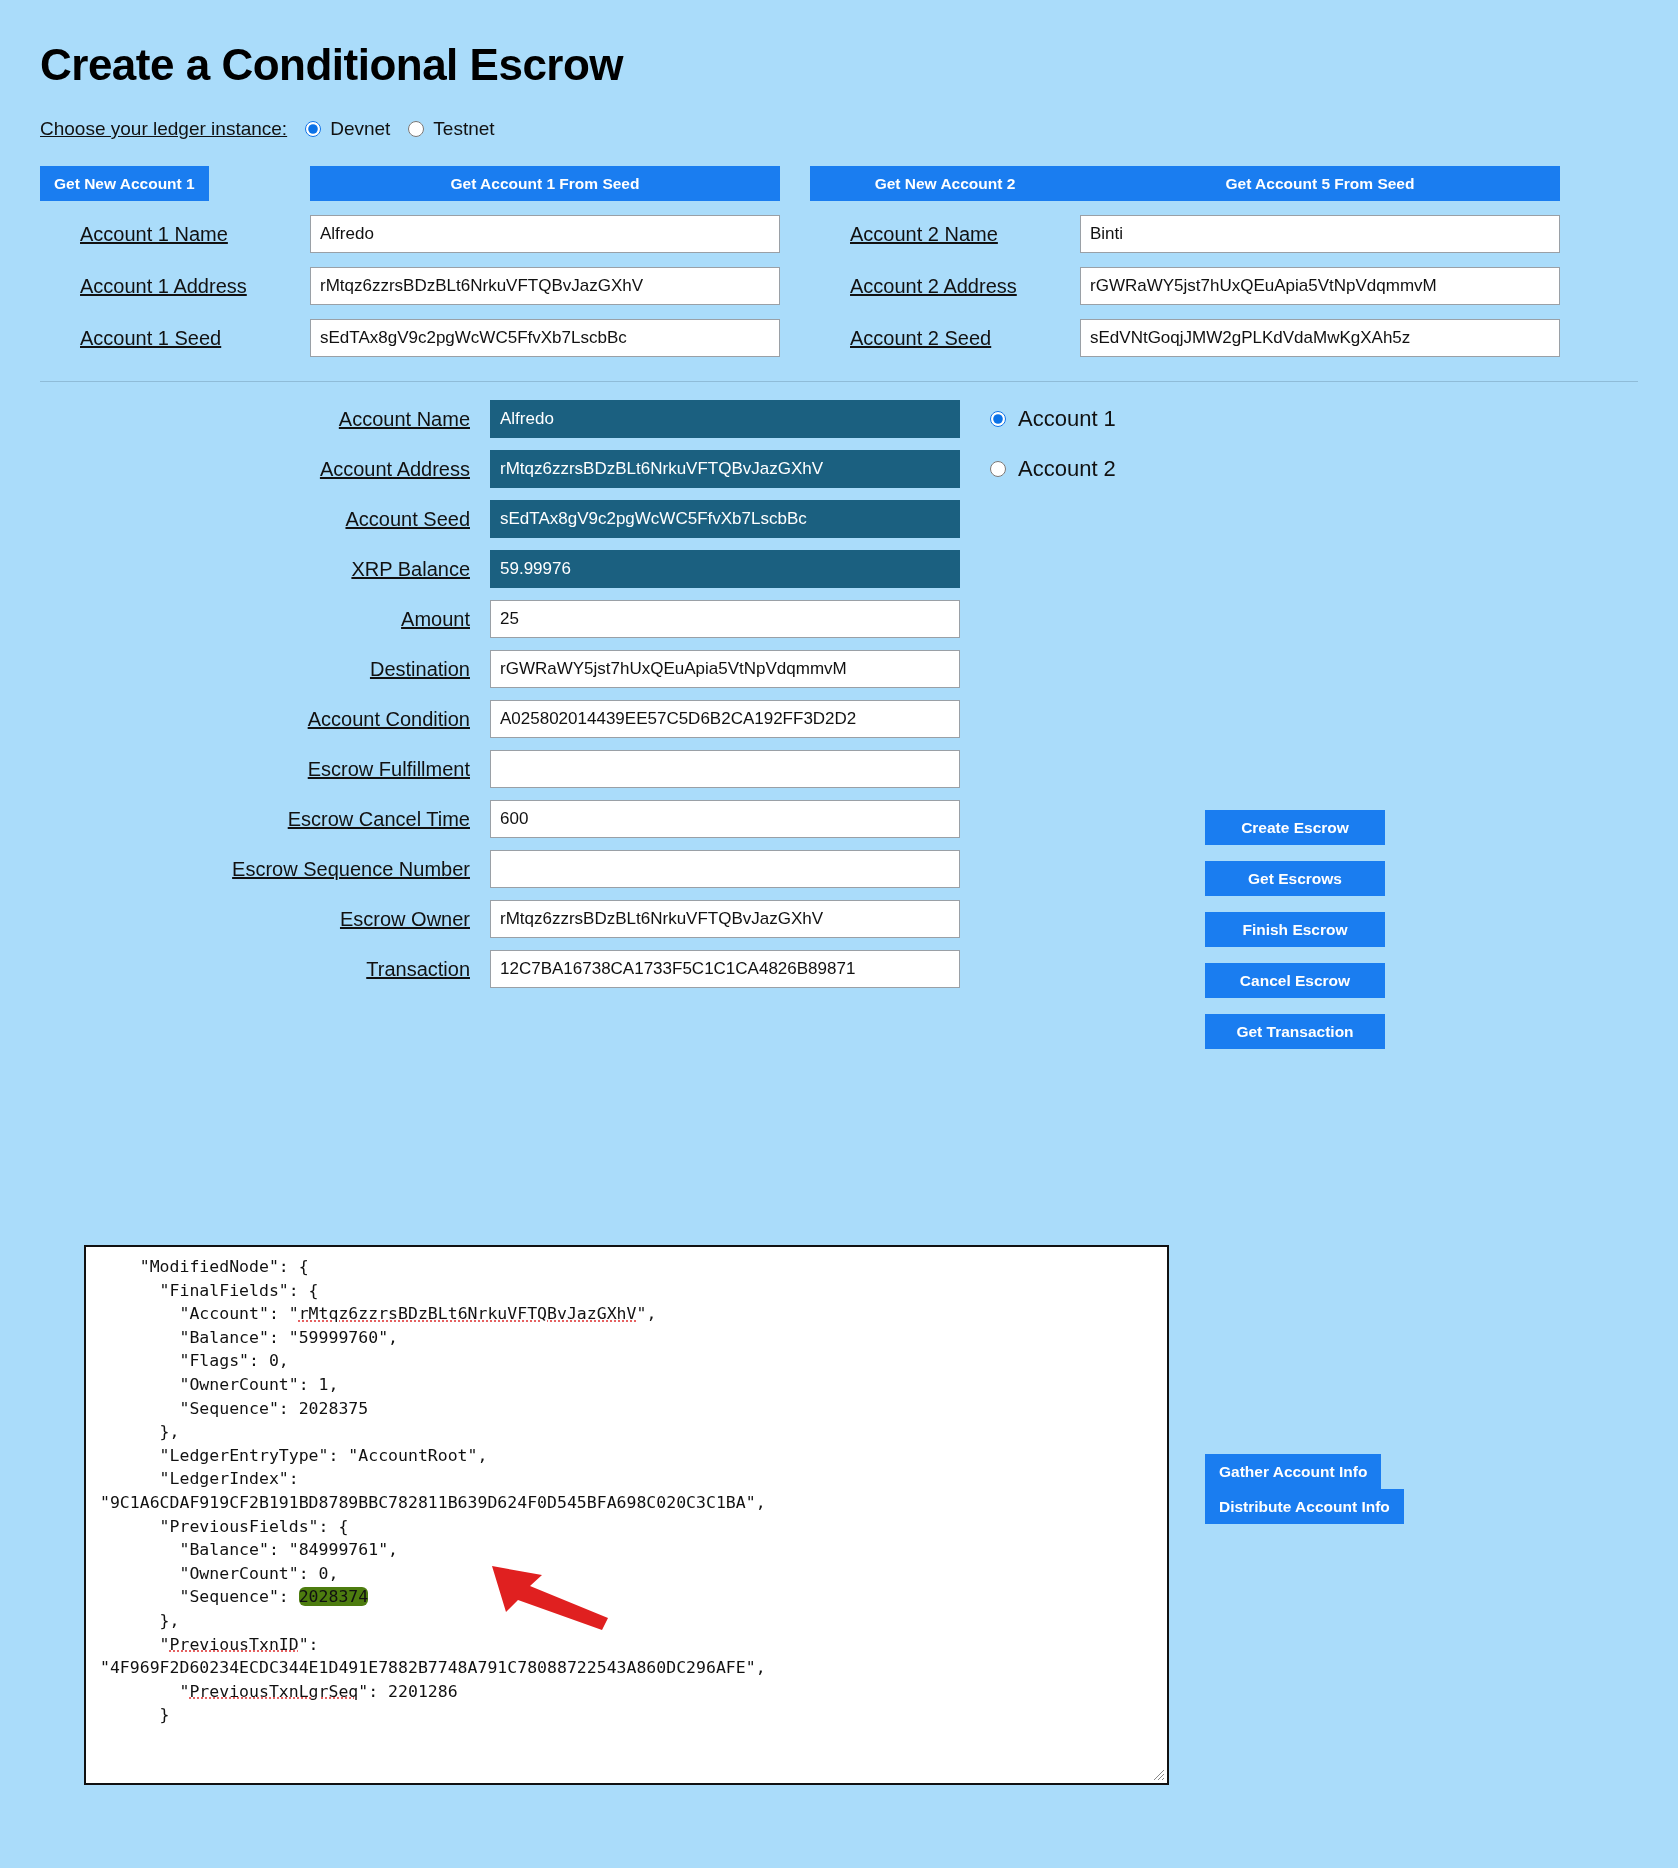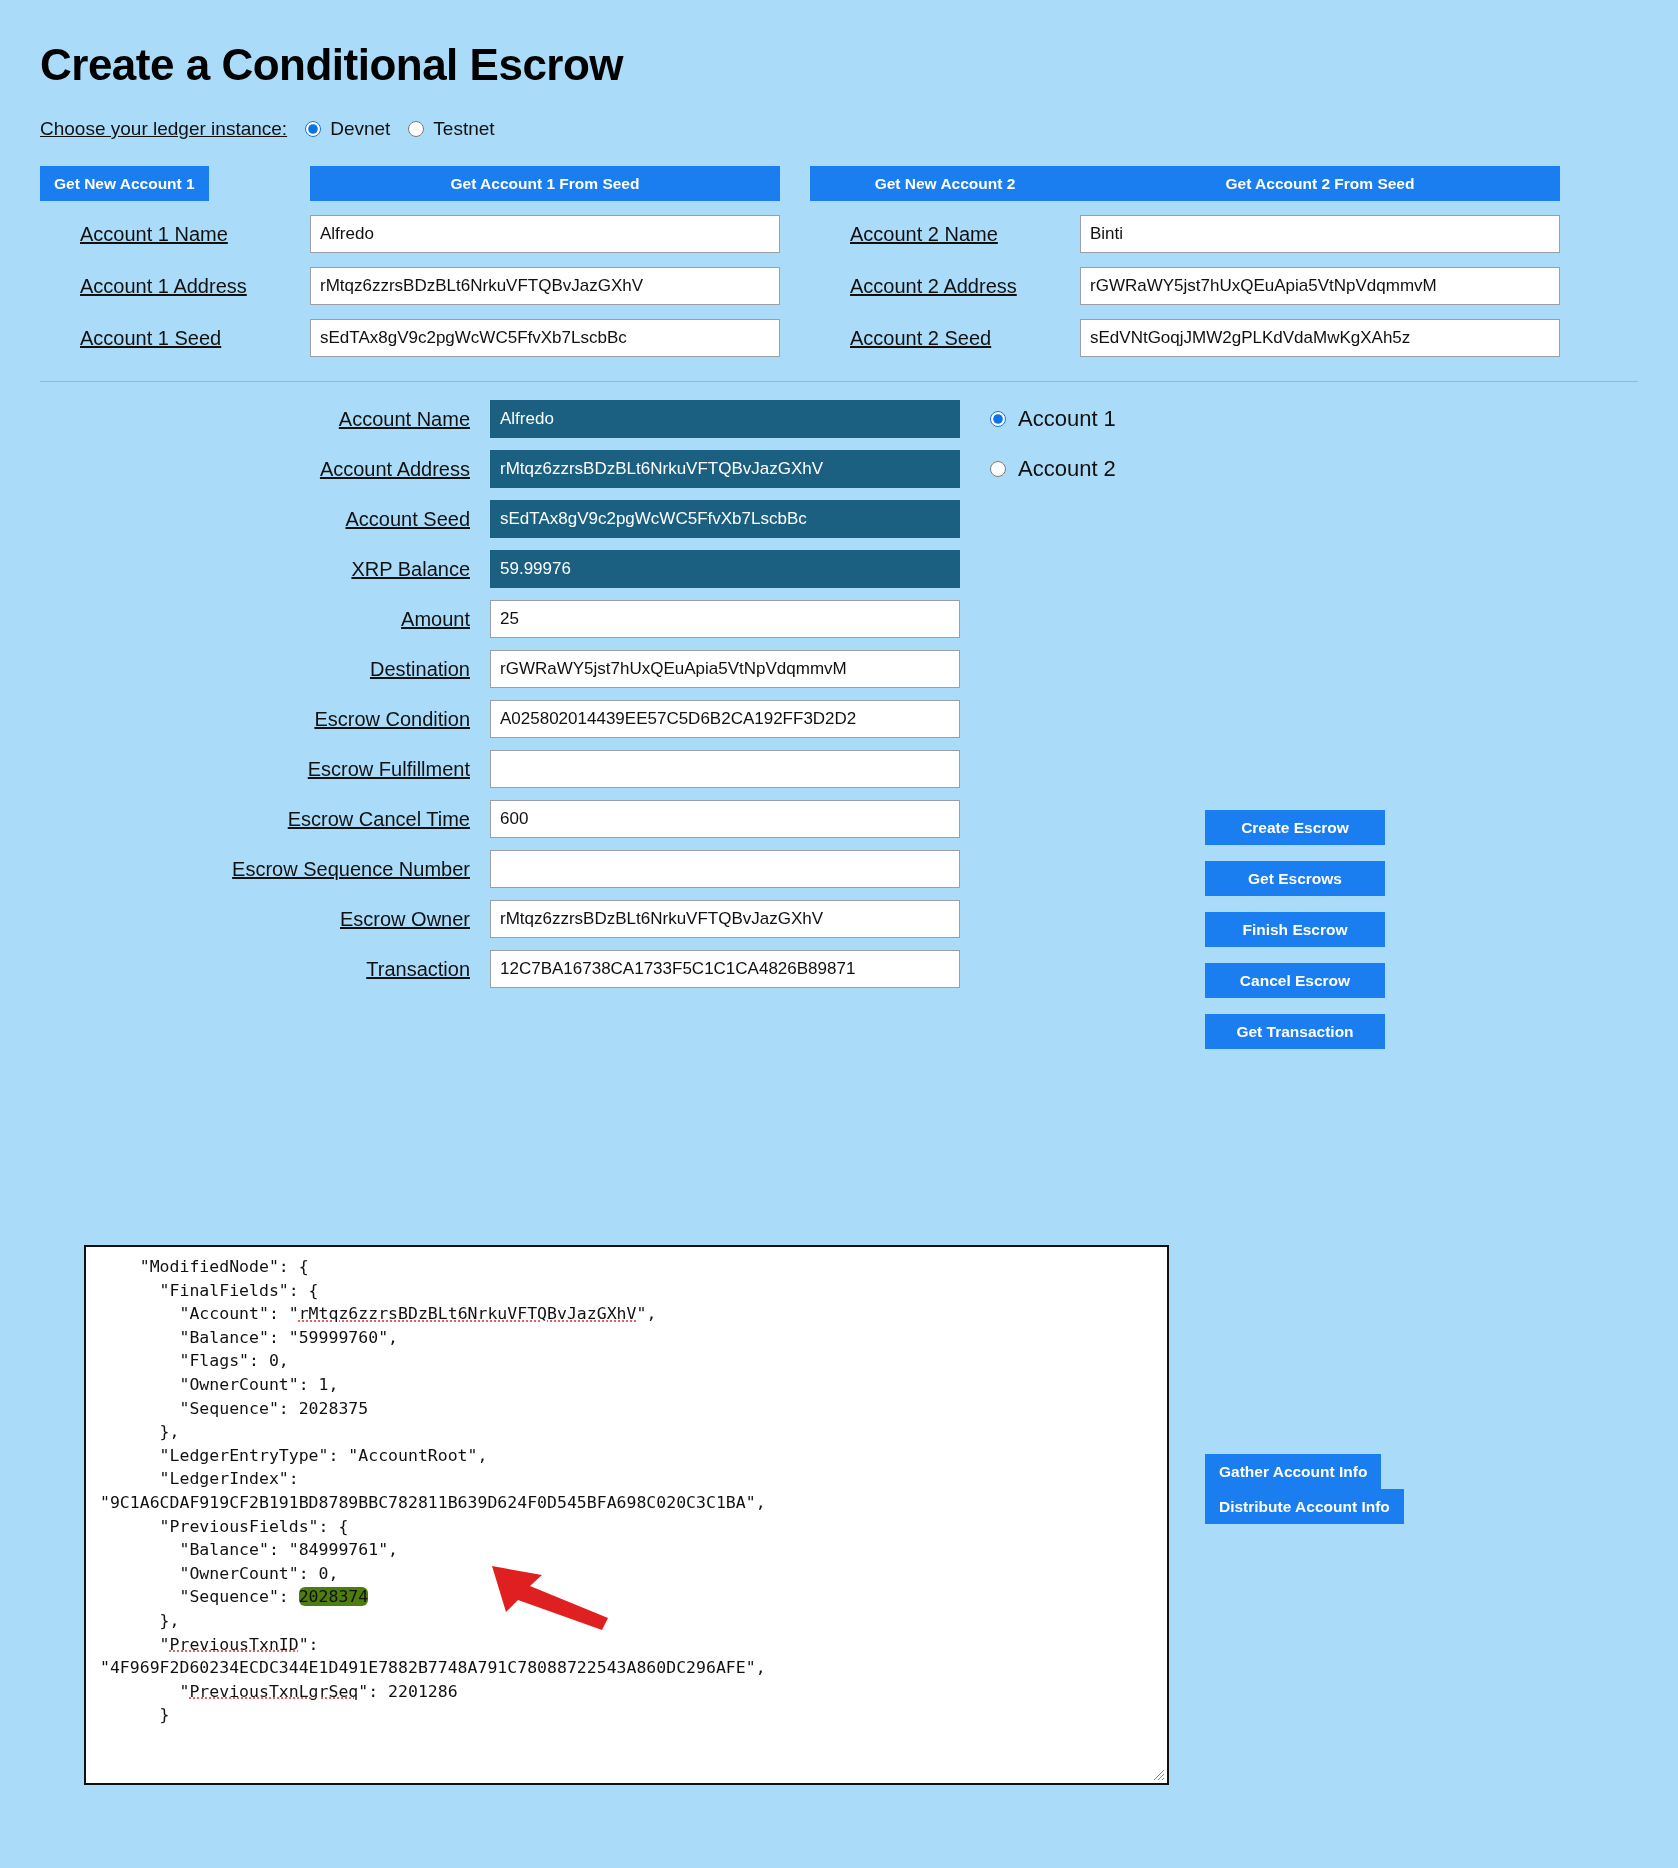--- a/index.html
+++ b/index.html
@@ -195,21 +195,21 @@
       <button class="btn">Get New Account 1</button>
     </div>
     <div class="btnwrap">
       <button class="btn" style="width:100%">Get Account 1 From Seed</button>
     </div>
     <div></div>
     <div class="btnwrap">
       <button class="btn" style="width:100%">Get New Account 2</button>
     </div>
     <div class="btnwrap">
-      <button class="btn" style="width:100%">Get Account 2 From Seed</button>
+      <button class="btn" style="width:100%">Get Account 5 From Seed</button>
     </div>
 
     <div class="lab">Account 1 Name</div>
     <input class="txt" value="Alfredo" style="">
     <div></div>
     <div class="lab">Account 2 Name</div>
     <input class="txt" value="Binti" style="">
 
     <div class="lab">Account 1 Address</div>
     <input class="txt" value="rMtqz6zzrsBDzBLt6NrkuVFTQBvJazGXhV" style="">
@@ -263,21 +263,21 @@
     <input class="txt" value="25" style="">
     <div></div>
     <div></div>
 
     <div class="lab">Destination</div>
     <div></div>
     <input class="txt" value="rGWRaWY5jst7hUxQEuApia5VtNpVdqmmvM" style="">
     <div></div>
     <div></div>
 
-    <div class="lab">Escrow Condition</div>
+    <div class="lab">Account Condition</div>
     <div></div>
     <input class="txt" value="A025802014439EE57C5D6B2CA192FF3D2D2" style="">
     <div></div>
     <div></div>
 
     <div class="lab">Escrow Fulfillment</div>
     <div></div>
     <input class="txt" value="" style="">
     <div></div>
     <div></div>

